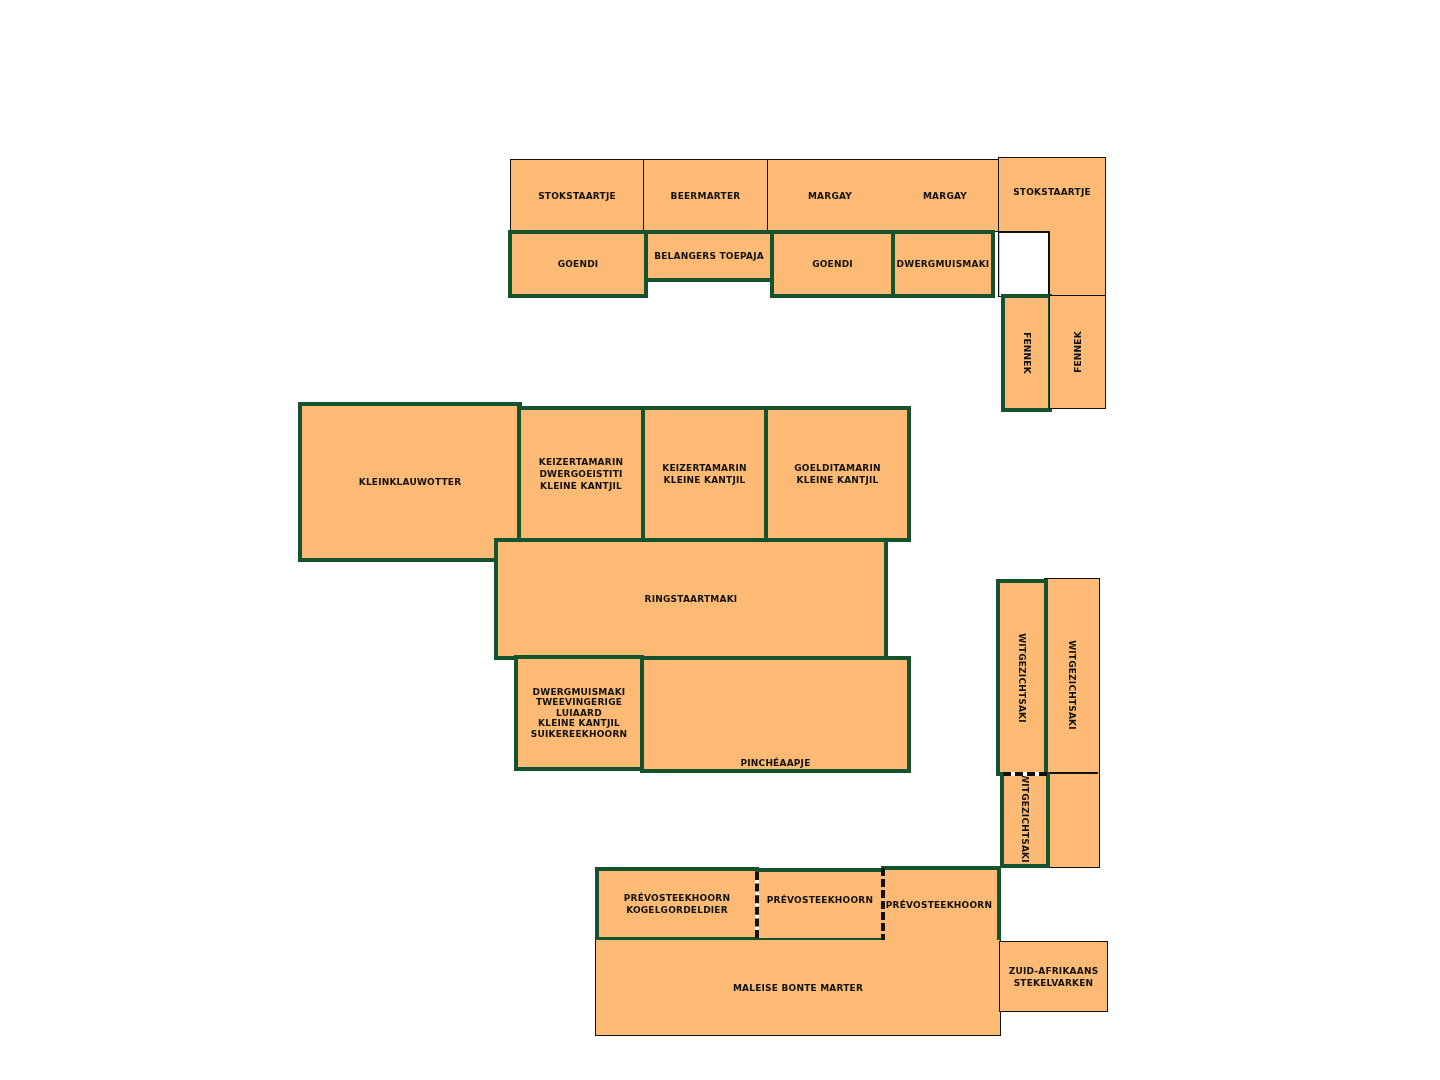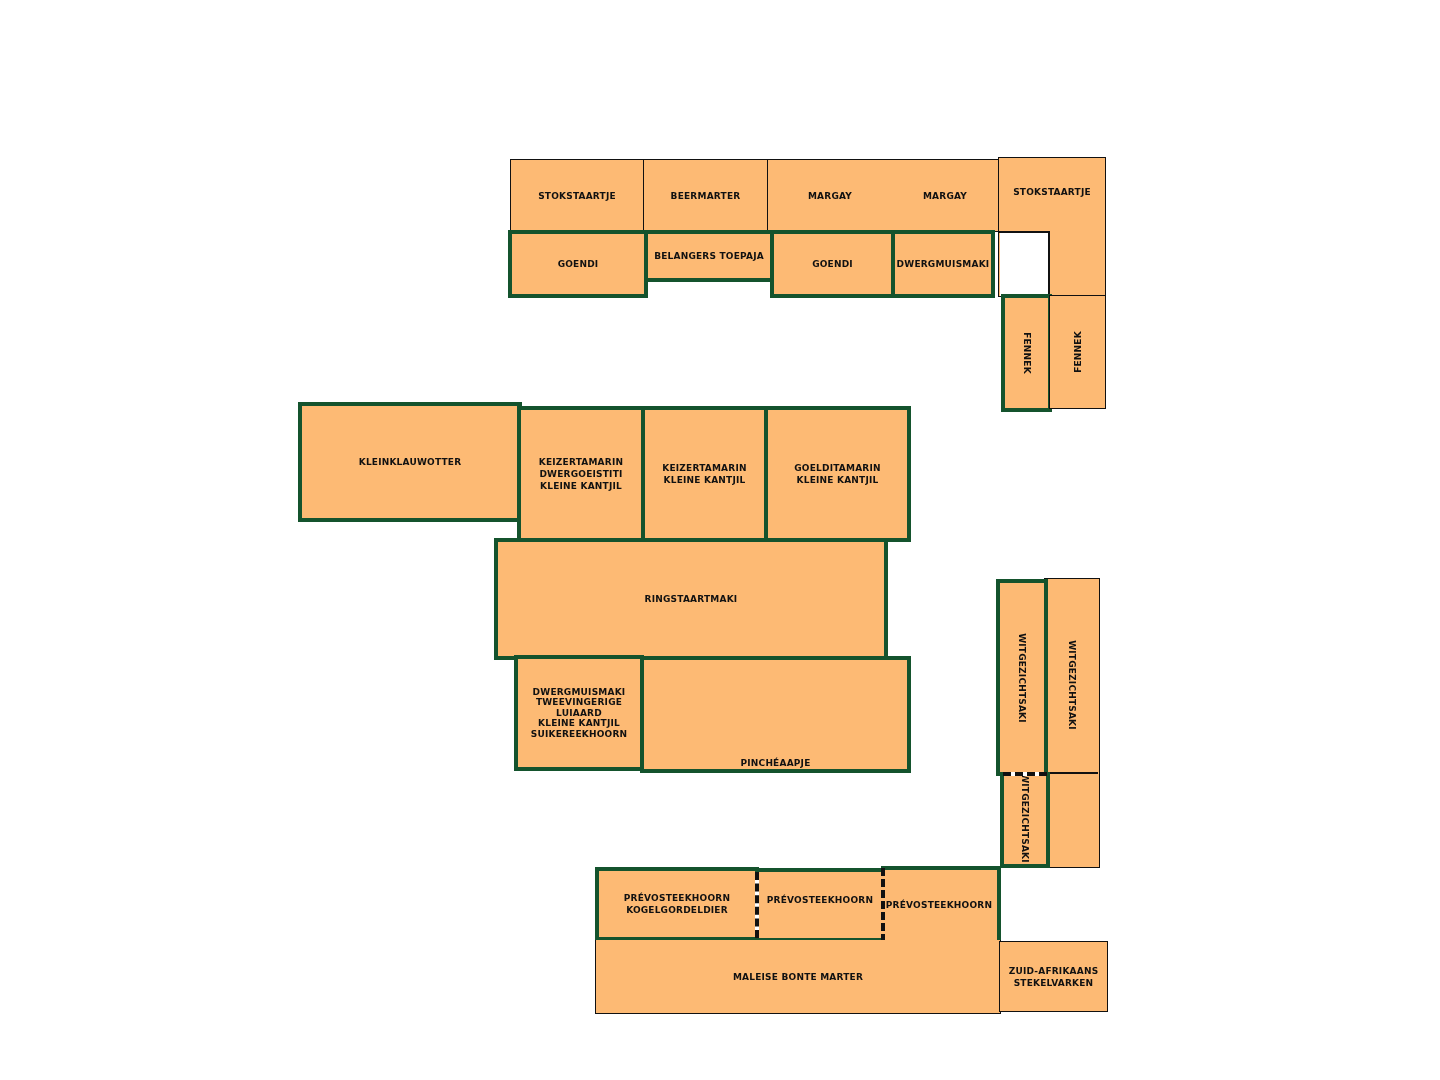--- a/index.html
+++ b/index.html
@@ -57,21 +57,21 @@
   <span class="lbl">Dwergmuismaki</span>
 </div>
 
 <div class="enc thick" style="left:1001px;top:294px;width:51px;height:118px;">
   <span class="lbl rot-cw">Fennek</span>
 </div>
 <div class="enc thin" style="left:1049px;top:295px;width:57px;height:114px;">
   <span class="lbl rot-ccw">Fennek</span>
 </div>
 
-<div class="enc thick" style="left:298px;top:402px;width:224px;height:120px;">
+<div class="enc thick" style="left:298px;top:402px;width:224px;height:160px;">
   <span class="lbl">Kleinklauwotter</span>
 </div>
 <div class="enc thick" style="left:517px;top:406px;width:128px;height:136px;">
   <span class="lbl">Keizertamarin
 Dwergoeistiti
 Kleine kantjil</span>
 </div>
 <div class="enc thick" style="left:641px;top:406px;width:127px;height:136px;">
   <span class="lbl">Keizertamarin
 Kleine kantjil</span>
@@ -114,19 +114,19 @@
 <div class="enc thick" style="left:755px;top:868px;width:130px;height:74px;border-left:none;border-right:none;">
   <span class="lbl" style="margin-top:-10px;">Prévosteekhoorn</span>
 </div>
 <div class="white-v" style="left:755px;top:872px;width:4px;height:66px;"></div>
 <div class="dash-v-thick" style="left:755px;top:872px;height:66px;"></div>
 <div class="enc thick" style="left:881px;top:866px;width:120px;height:78px;border-left:none;">
   <span class="lbl">Prévosteekhoorn</span>
 </div>
 <div class="dash-v-thick" style="left:881px;top:868px;height:74px;"></div>
 
-<div class="enc thin" style="left:595px;top:940px;width:406px;height:74px;border-top:none;">
+<div class="enc thin" style="left:595px;top:940px;width:406px;height:96px;border-top:none;">
   <span class="lbl">Maleise bonte marter</span>
 </div>
 <div class="enc thin" style="left:999px;top:941px;width:109px;height:71px;">
   <span class="lbl">Zuid-Afrikaans
 stekelvarken</span>
 </div>
 
 </body></html>

